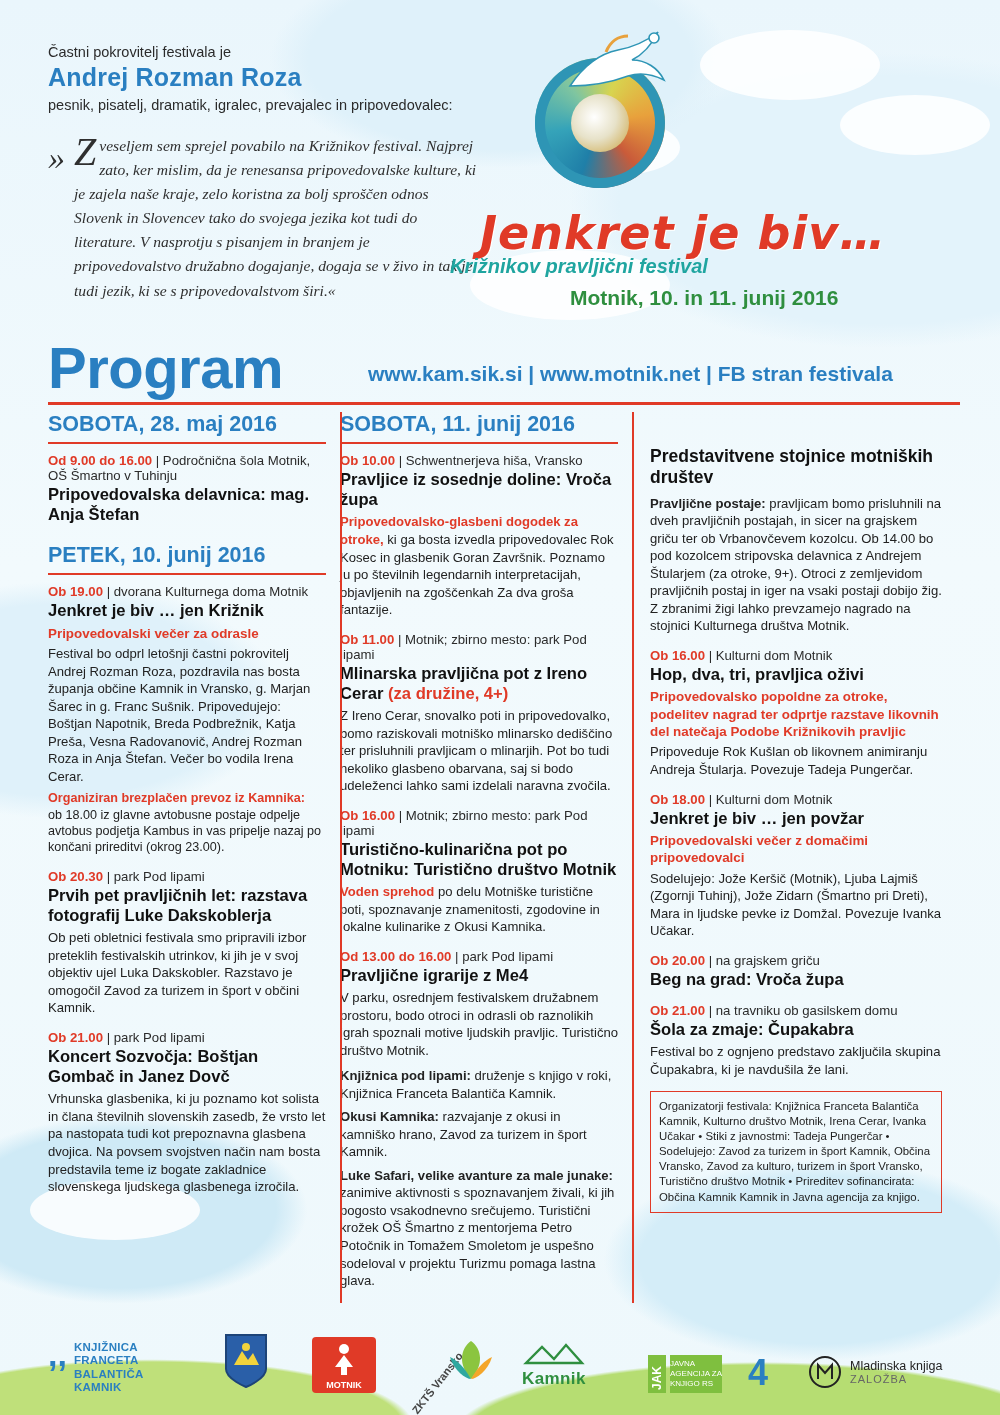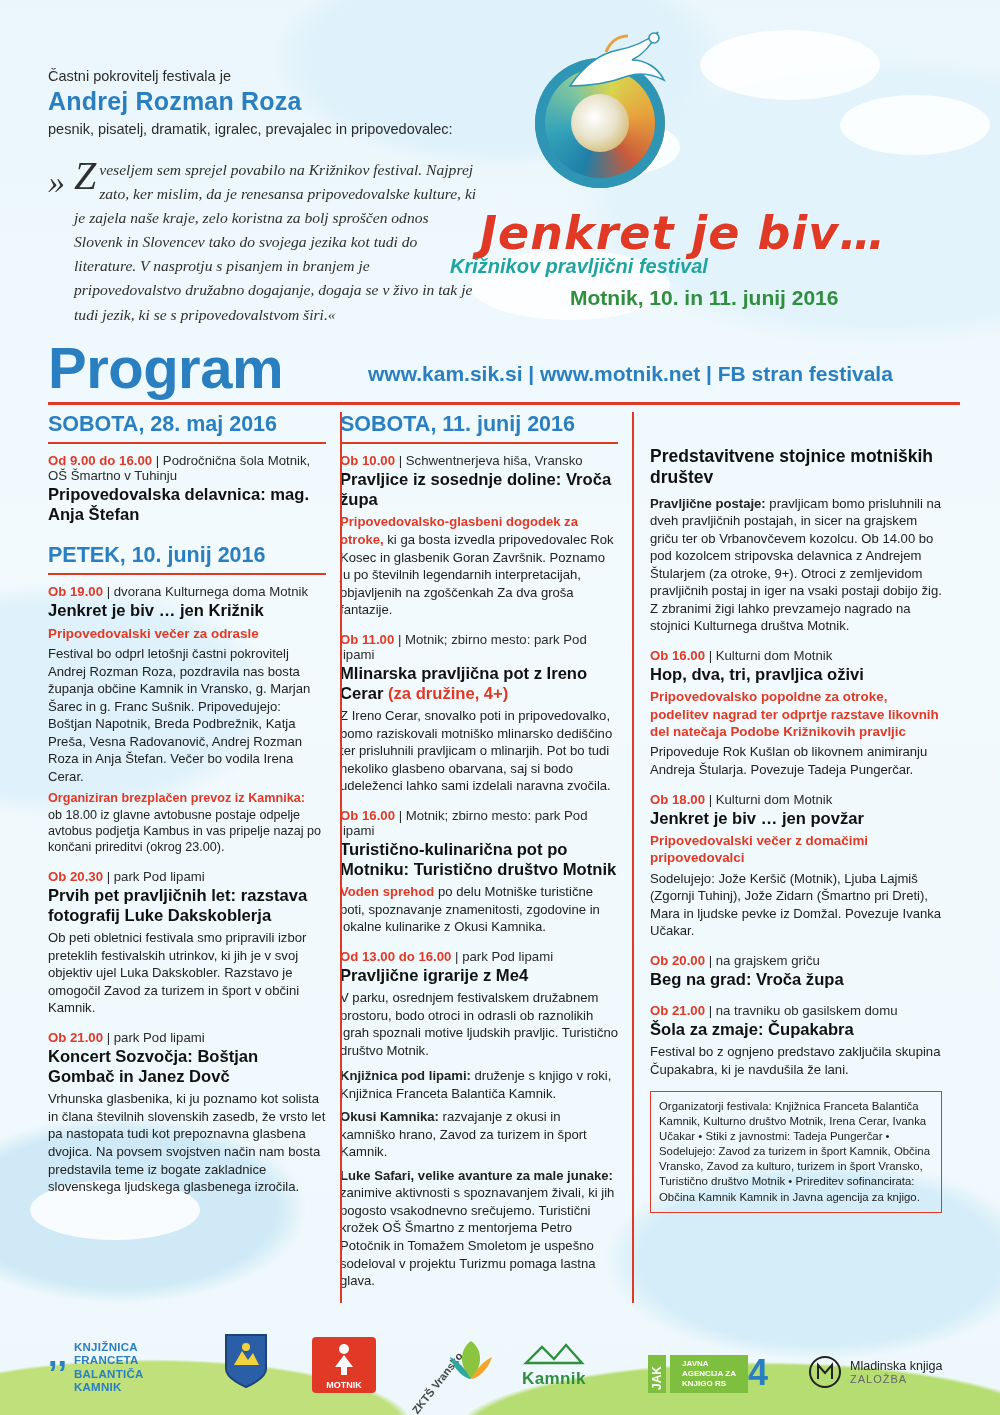--- a/index.html
+++ b/index.html
@@ -34,21 +34,21 @@
     left: 0; right: 0; bottom: 0;
     height: 120px;
     background:
       radial-gradient(ellipse 360px 90px at 150px 130px, #bfe07a 0%, #bfe07a 70%, rgba(191,224,122,0) 73%),
       radial-gradient(ellipse 420px 100px at 760px 140px, #b6dd72 0%, #b6dd72 70%, rgba(182,221,114,0) 73%);
   }
 
   
   .header {
     position: absolute;
-    top: 68px; left: 48px;
+    top: 44px; left: 48px;
     width: 430px;
   }
   .patron-label { font-size: 14.5px; color: #2b2b2b; }
   .patron-name {
     font-size: 25px; font-weight: bold; color: #2a7fc1;
     margin-top: 3px; letter-spacing: .2px;
   }
   .patron-role { font-size: 14.5px; color: #2b2b2b; margin-top: 4px; line-height: 1.35; }
   .quote {
     margin-top: 18px; margin-left: 26px;
@@ -426,21 +426,21 @@
 
     <div class="logo" style="left:522px;bottom:26px;">
       <svg width="84" height="28" viewBox="0 0 84 28" style="display:block">
         <path d="M4 22 L20 6 L32 18 L44 4 L60 22 Z" fill="none" stroke="#2f8f3f" stroke-width="2.4"></path>
       </svg>
       <div style="font-size:17px;font-weight:bold;color:#2f8f3f;letter-spacing:.4px;">Kamnik</div>
     </div>
 
     <div class="logo" style="left:648px;bottom:22px;display:flex;gap:4px;align-items:stretch;">
       <div style="background:#7fbf3f;color:#fff;font-size:12px;font-weight:bold;writing-mode:vertical-rl;transform:rotate(180deg);padding:3px 2px;">JAK</div>
-      <div style="background:#7fbf3f;color:#fff;font-size:8px;font-weight:bold;padding:4px 12px;line-height:1.25;">
+      <div style="background:#7fbf3f;color:#fff;font-size:8px;font-weight:normal;padding:4px 0;line-height:1.25;">
         <div>JAVNA</div>
         <div>AGENCIJA ZA</div>
         <div>KNJIGO RS</div>
       </div>
     </div>
 
     <div class="logo" style="left:748px;bottom:24px;">
       <div style="font-size:36px;font-weight:bold;color:#2a7fc1;line-height:1;">4</div>
     </div>
 

